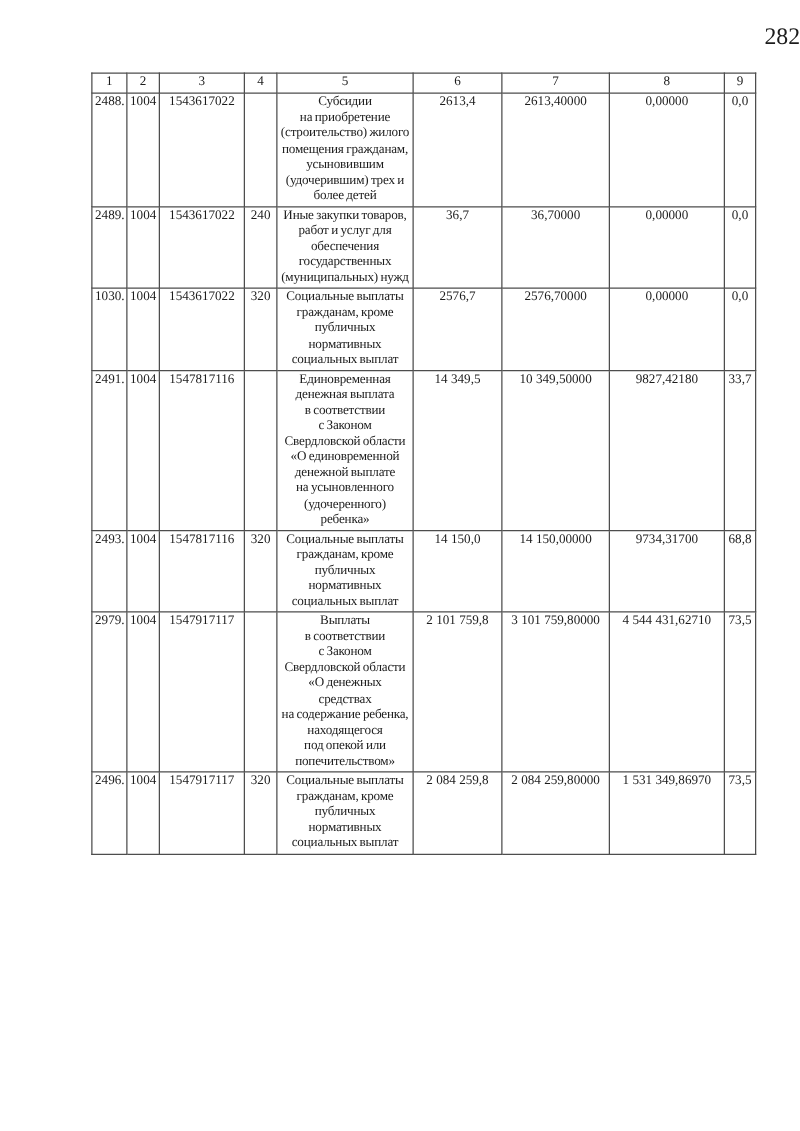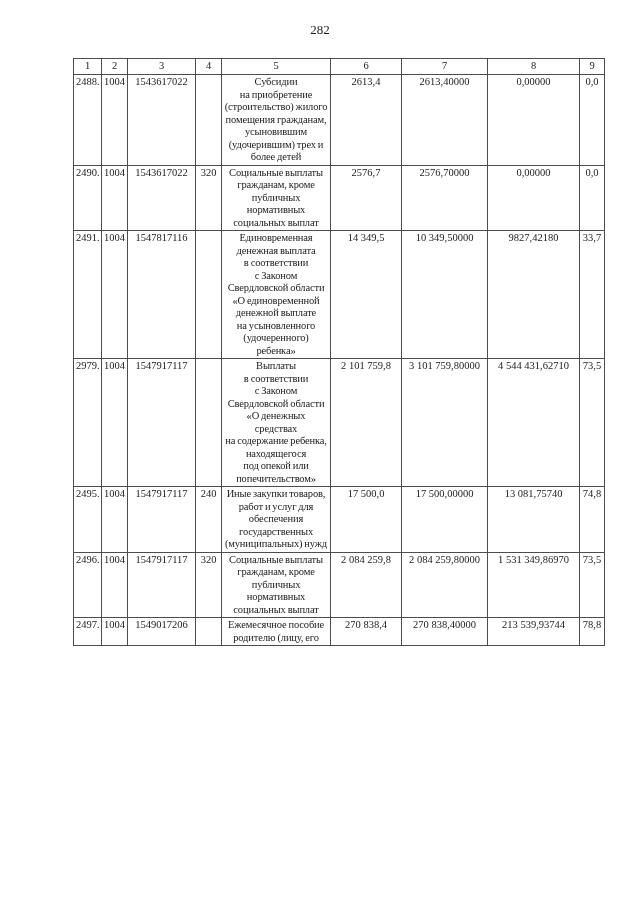--- a/index.html
+++ b/index.html
@@ -10,22 +10,22 @@
   body {
     width: 640px;
     height: 905px;
     font-family: "Liberation Serif", "DejaVu Serif", serif;
     color: #1c1c1c;
     overflow: hidden;
   }
   .page-number {
     padding-top: 21px;
     height: 17px;
-    text-align: center;
-    font-size: 13px;
+    text-align: right;
+    font-size: 19px;
     line-height: 17px;
   }
   table.budget-table {
     border-collapse: collapse;
     table-layout: fixed;
     margin: 20px 0 0 73px;
     width: 531px;
   }
   table.budget-table th,
   table.budget-table td {
@@ -100,21 +100,36 @@
 помещения гражданам,
 усыновившим
 (удочерившим) трех и
 более детей</td>
         <td class="amount-approved-cell">2613,4</td>
         <td class="amount-refined-cell">2613,40000</td>
         <td class="amount-executed-cell">0,00000</td>
         <td class="percent-cell">0,0</td>
       </tr>
       <tr>
-        <td class="line-number-cell">2490.</td>
+        <td class="line-number-cell">2489.</td>
+        <td class="section-code-cell">1004</td>
+        <td class="target-article-cell">1543617022</td>
+        <td class="expense-type-cell">240</td>
+        <td class="name-cell">Иные закупки товаров,
+работ и услуг для
+обеспечения
+государственных
+(муниципальных) нужд</td>
+        <td class="amount-approved-cell">36,7</td>
+        <td class="amount-refined-cell">36,70000</td>
+        <td class="amount-executed-cell">0,00000</td>
+        <td class="percent-cell">0,0</td>
+      </tr>
+      <tr>
+        <td class="line-number-cell">1030.</td>
         <td class="section-code-cell">1004</td>
         <td class="target-article-cell">1543617022</td>
         <td class="expense-type-cell">320</td>
         <td class="name-cell">Социальные выплаты
 гражданам, кроме
 публичных
 нормативных
 социальных выплат</td>
         <td class="amount-approved-cell">2576,7</td>
         <td class="amount-refined-cell">2576,70000</td>
@@ -135,75 +150,63 @@
 денежной выплате
 на усыновленного
 (удочеренного)
 ребенка»</td>
         <td class="amount-approved-cell">14 349,5</td>
         <td class="amount-refined-cell">10 349,50000</td>
         <td class="amount-executed-cell">9827,42180</td>
         <td class="percent-cell">33,7</td>
       </tr>
       <tr>
+        <td class="line-number-cell">2493.</td>
+        <td class="section-code-cell">1004</td>
+        <td class="target-article-cell">1547817116</td>
+        <td class="expense-type-cell">320</td>
+        <td class="name-cell">Социальные выплаты
+гражданам, кроме
+публичных
+нормативных
+социальных выплат</td>
+        <td class="amount-approved-cell">14 150,0</td>
+        <td class="amount-refined-cell">14 150,00000</td>
+        <td class="amount-executed-cell">9734,31700</td>
+        <td class="percent-cell">68,8</td>
+      </tr>
+      <tr>
         <td class="line-number-cell">2979.</td>
         <td class="section-code-cell">1004</td>
         <td class="target-article-cell">1547917117</td>
         <td class="expense-type-cell"></td>
         <td class="name-cell">Выплаты
 в соответствии
 с Законом
 Свердловской области
 «О денежных
 средствах
 на содержание ребенка,
 находящегося
 под опекой или
 попечительством»</td>
         <td class="amount-approved-cell">2 101 759,8</td>
         <td class="amount-refined-cell">3 101 759,80000</td>
         <td class="amount-executed-cell">4 544 431,62710</td>
         <td class="percent-cell">73,5</td>
       </tr>
       <tr>
-        <td class="line-number-cell">2495.</td>
-        <td class="section-code-cell">1004</td>
-        <td class="target-article-cell">1547917117</td>
-        <td class="expense-type-cell">240</td>
-        <td class="name-cell">Иные закупки товаров,
-работ и услуг для
-обеспечения
-государственных
-(муниципальных) нужд</td>
-        <td class="amount-approved-cell">17 500,0</td>
-        <td class="amount-refined-cell">17 500,00000</td>
-        <td class="amount-executed-cell">13 081,75740</td>
-        <td class="percent-cell">74,8</td>
-      </tr>
-      <tr>
         <td class="line-number-cell">2496.</td>
         <td class="section-code-cell">1004</td>
         <td class="target-article-cell">1547917117</td>
         <td class="expense-type-cell">320</td>
         <td class="name-cell">Социальные выплаты
 гражданам, кроме
 публичных
 нормативных
 социальных выплат</td>
         <td class="amount-approved-cell">2 084 259,8</td>
         <td class="amount-refined-cell">2 084 259,80000</td>
         <td class="amount-executed-cell">1 531 349,86970</td>
         <td class="percent-cell">73,5</td>
       </tr>
-      <tr>
-        <td class="line-number-cell">2497.</td>
-        <td class="section-code-cell">1004</td>
-        <td class="target-article-cell">1549017206</td>
-        <td class="expense-type-cell"></td>
-        <td class="name-cell">Ежемесячное пособие
-родителю (лицу, его</td>
-        <td class="amount-approved-cell">270 838,4</td>
-        <td class="amount-refined-cell">270 838,40000</td>
-        <td class="amount-executed-cell">213 539,93744</td>
-        <td class="percent-cell">78,8</td>
-      </tr>
     </tbody>
 </table>
 
 </body></html>

